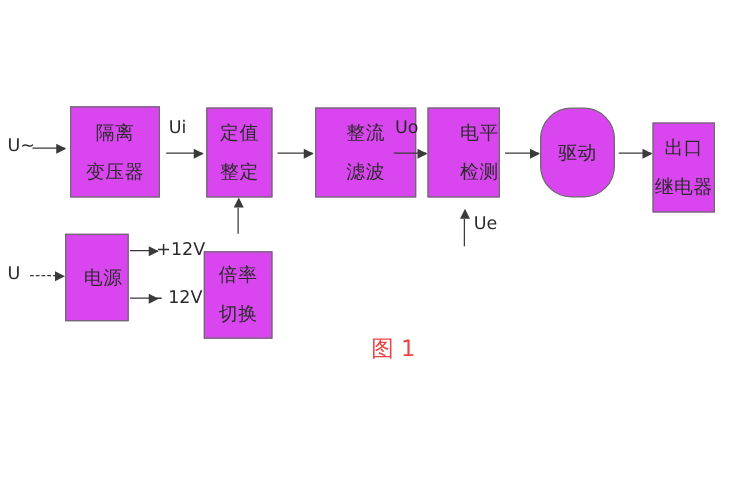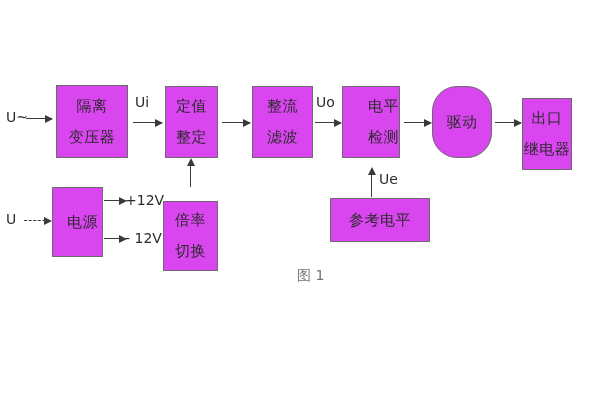--- a/index.html
+++ b/index.html
@@ -91,22 +91,22 @@
     right: -2px;
     top: -4.5px;
     width: 0;
     height: 0;
     border-left: 8px solid #3a3a3a;
     border-top: 4.5px solid transparent;
     border-bottom: 4.5px solid transparent;
   }
   .caption {
     position: absolute;
-    color: #737373;
-    font-size: 14px;
+    color: #ef4444;
+    font-size: 18px;
     white-space: nowrap;
   }
 </style>
 </head>
 <body>
 
 <div id="diagram">
 
   <span class="lbl" style="left:6px; top:110px;">U~</span>
 
@@ -121,21 +121,21 @@
 
   <div class="arrow-r" style="left:133px; top:122px; width:29px;"></div>
 
   <div class="box" style="left:165px; top:86px; width:53px; height:72px;">
     <span class="line">定值</span>
     <span class="line">整定</span>
   </div>
 
   <div class="arrow-r" style="left:222px; top:122px; width:28px;"></div>
 
-  <div class="box" style="left:252px; top:86px; width:61px; height:72px;">
+  <div class="box" style="left:252px; top:86px; width:81px; height:72px;">
     <span class="line">整流</span>
     <span class="line">滤波</span>
   </div>
 
   <span class="lbl" style="left:316px; top:95px;">Uo</span>
 
   <div class="arrow-r" style="left:315px; top:122px; width:26px;"></div>
 
   <div class="box" style="left:342px; top:86px; width:58px; height:72px;align-items:flex-end;">
     <span class="line">电平</span>
@@ -169,23 +169,20 @@
   <div class="arrow-r" style="left:104px; top:238px; width:22px;"></div>
   <span class="lbl" style="left:125px; top:231px;">- 12V</span>
 
   <div class="box" style="left:163px; top:201px; width:55px; height:70px;">
     <span class="line">倍率</span>
     <span class="line">切换</span>
   </div>
 
   <div class="arrow-u" style="left:190px; top:166px; height:21px;"></div>
 
-  <div class="box" style="left:330px; top:198px; width:100px; height:44px;">
-    <span class="line">参考电平</span>
-  </div>
 
   <div class="arrow-u" style="left:371px; top:175px; height:22px;"></div>
 
   <span class="lbl" style="left:379px; top:172px;">Ue</span>
 
   <span class="caption" style="left:297px; top:267px;">图 1</span>
 
 </div>
 
 </body></html>

